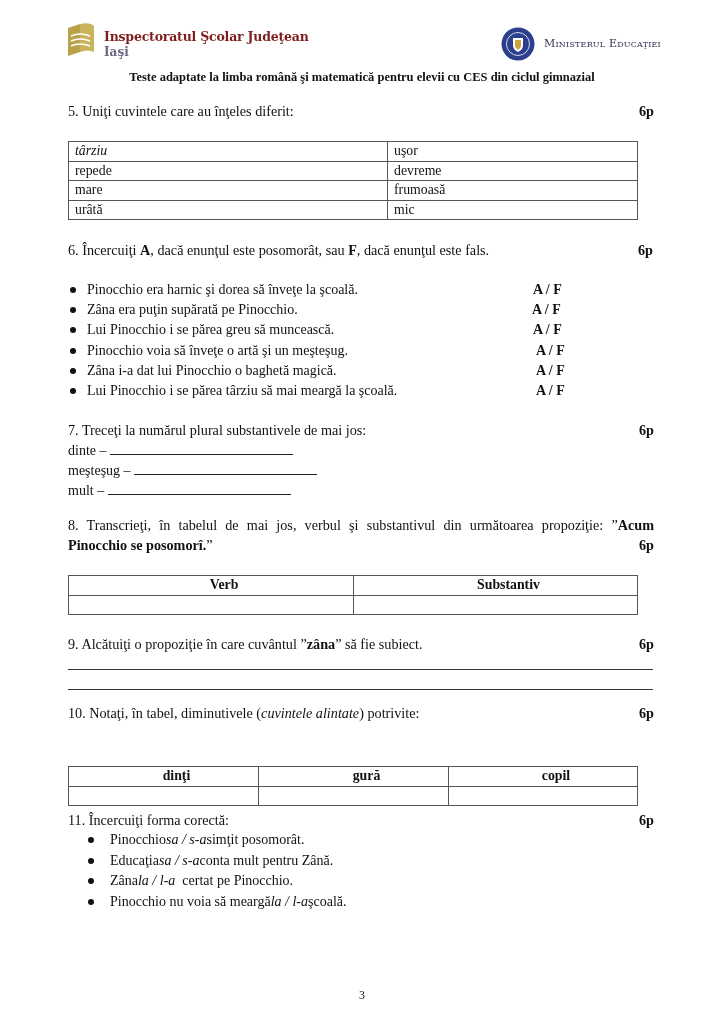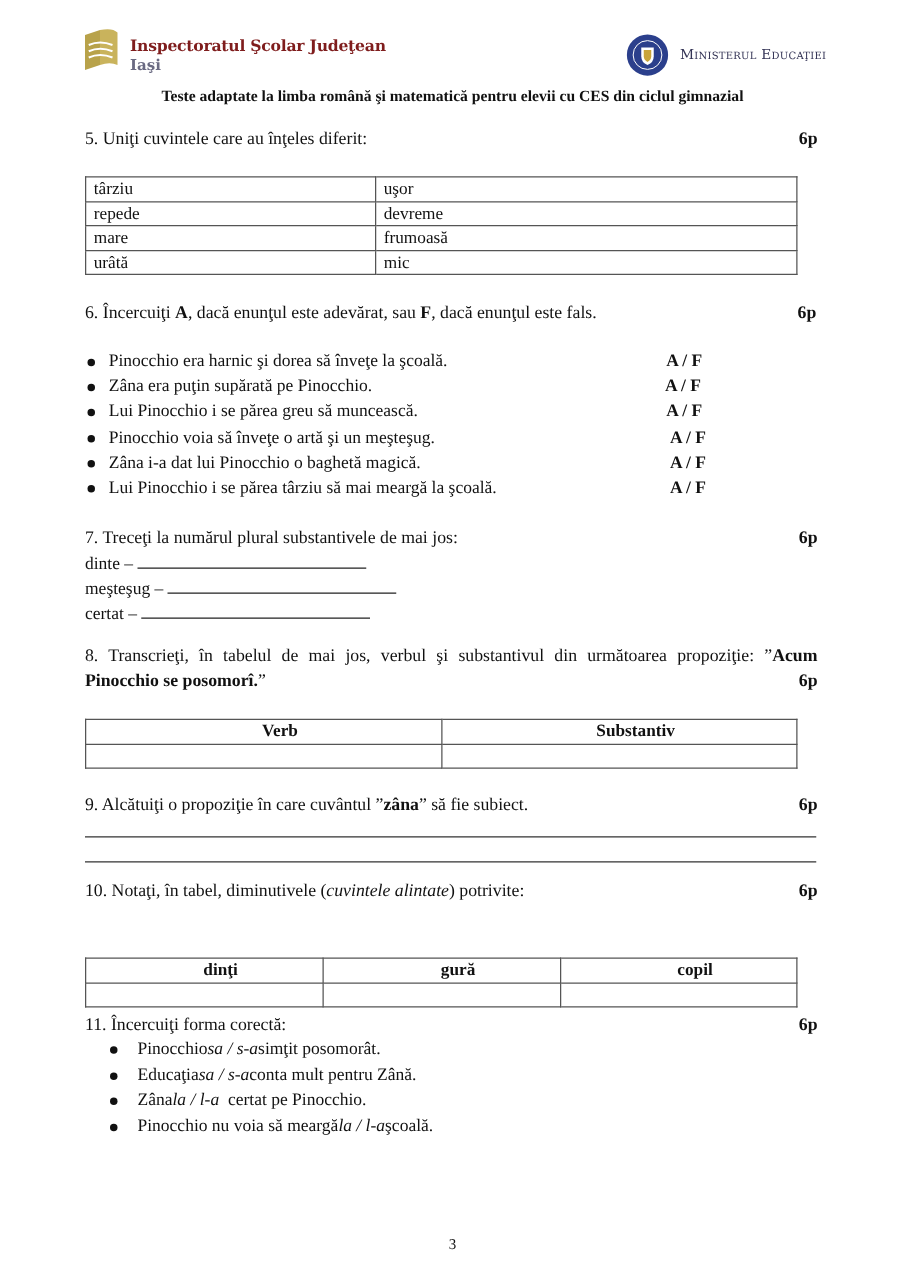--- a/index.html
+++ b/index.html
@@ -97,40 +97,40 @@
 
 <div class="abs doc-subtitle">Teste adaptate la limba română şi matematică pentru elevii cu CES din ciclul gimnazial</div>
 
 <div class="abs q-line" style="top:102px;">
   <span>5. Uniţi cuvintele care au înţeles diferit:</span>
   <span class="pts">6p</span>
 </div>
 <table style="left:68px; top:141px; width:570px;">
   <tbody>
       <tr>
-    <td style="width:232px;">târziu</td>
+    <td style="width:319px;font-style:italic;">târziu</td>
     <td>uşor</td>
   </tr>
   <tr>
     <td>repede</td>
     <td>devreme</td>
   </tr>
   <tr>
     <td>mare</td>
     <td>frumoasă</td>
   </tr>
   <tr>
     <td>urâtă</td>
     <td>mic</td>
   </tr>
 </tbody>
   </table>
 
 <div class="abs q-line" style="top:241px;">
-  <span><span>6. Încercuiţi </span><b>A</b><span>, dacă enunţul este adevărat, sau </span><b>F</b><span>, dacă enunţul este fals.</span></span>
+  <span><span>6. Încercuiţi </span><b>A</b><span>, dacă enunţul este posomorât, sau </span><b>F</b><span>, dacă enunţul este fals.</span></span>
   <span class="pts" style="margin-right:1px;">6p</span>
 </div>
 <ul class="abs tf-list" style="top:280px;">
   <li>
       <span class="bullet"></span>
       <span>Pinocchio era harnic şi dorea să înveţe la şcoală.</span>
       <span class="af" style="left:465px;">A / F</span>
     </li>
   <li>
       <span class="bullet"></span>
@@ -163,21 +163,21 @@
   <span>7. Treceţi la numărul plural substantivele de mai jos:</span>
   <span class="pts">6p</span>
 </div>
 <div class="abs fill-line" style="top:441px;">
   <span>dinte – </span><span class="blank" style="width:183px;"></span>
 </div>
 <div class="abs fill-line" style="top:461px;">
   <span>meşteşug – </span><span class="blank" style="width:183px;"></span>
 </div>
 <div class="abs fill-line" style="top:481px;">
-  <span>certat – </span><span class="blank" style="width:183px;"></span>
+  <span>mult – </span><span class="blank" style="width:183px;"></span>
 </div>
 
 <div class="abs" style="left:68px; top:516px; width:586px; font-size:14.2px; line-height:19px; text-align:justify; text-align-last:justify;">
   <span>8. Transcrieţi, în tabelul de mai jos, verbul şi substantivul din următoarea propoziţie: ”</span><b>Acum</b>
 </div>
 <div class="abs q-line" style="top:536px;">
   <span><b>Pinocchio se posomorî.</b><span>”</span></span>
   <span class="pts">6p</span>
 </div>
 <table style="left:68px; top:575px; width:570px;">

